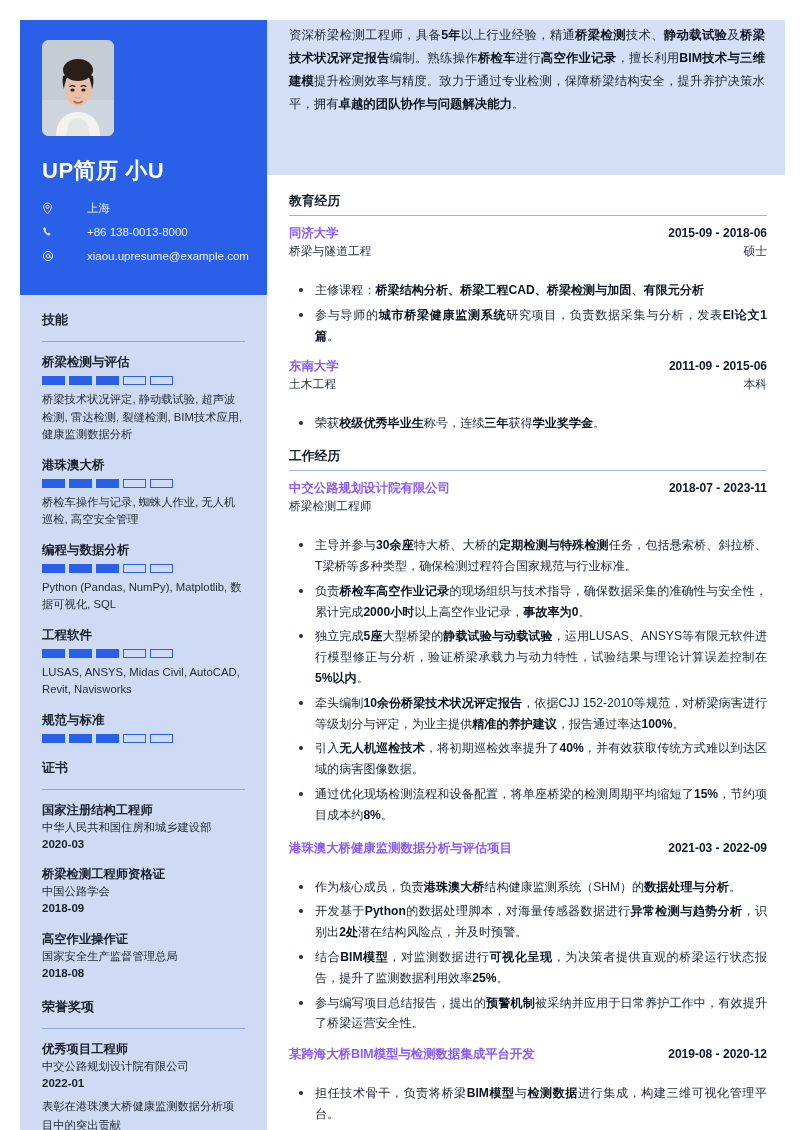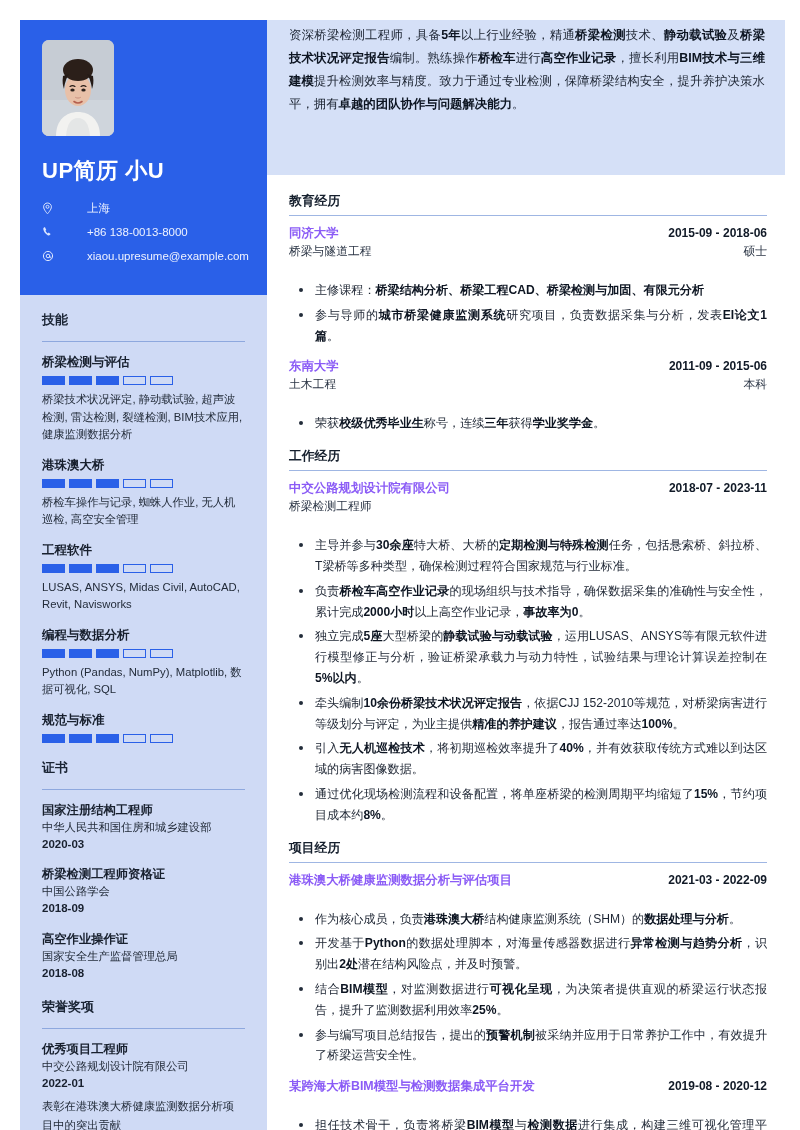--- a/index.html
+++ b/index.html
@@ -238,40 +238,40 @@
               <div class="bars">
                   <span class="bar on"></span>
                   <span class="bar on"></span>
                   <span class="bar on"></span>
                   <span class="bar"></span>
                   <span class="bar"></span>
                 </div>
               <div class="skill-desc">桥检车操作与记录, 蜘蛛人作业, 无人机巡检, 高空安全管理</div>
             </div>
             <div class="skill">
+              <div class="skill-name">编程与数据分析</div>
+              <div class="bars">
+                  <span class="bar on"></span>
+                  <span class="bar on"></span>
+                  <span class="bar on"></span>
+                  <span class="bar"></span>
+                  <span class="bar"></span>
+                </div>
+              <div class="skill-desc">Python (Pandas, NumPy), Matplotlib, 数据可视化, SQL</div>
+            </div>
+            <div class="skill">
               <div class="skill-name">工程软件</div>
               <div class="bars">
                   <span class="bar on"></span>
                   <span class="bar on"></span>
                   <span class="bar on"></span>
                   <span class="bar"></span>
                   <span class="bar"></span>
                 </div>
               <div class="skill-desc">LUSAS, ANSYS, Midas Civil, AutoCAD, Revit, Navisworks</div>
-            </div>
-            <div class="skill">
-              <div class="skill-name">编程与数据分析</div>
-              <div class="bars">
-                  <span class="bar on"></span>
-                  <span class="bar on"></span>
-                  <span class="bar on"></span>
-                  <span class="bar"></span>
-                  <span class="bar"></span>
-                </div>
-              <div class="skill-desc">Python (Pandas, NumPy), Matplotlib, 数据可视化, SQL</div>
             </div>
             <div class="skill">
               <div class="skill-name">规范与标准</div>
               <div class="bars">
                   <span class="bar on"></span>
                   <span class="bar on"></span>
                   <span class="bar on"></span>
                   <span class="bar"></span>
                   <span class="bar"></span>
                 </div>
@@ -372,21 +372,20 @@
                 <li>负责<b>桥检车高空作业记录</b>的现场组织与技术指导，确保数据采集的准确性与安全性，累计完成<b>2000小时</b>以上高空作业记录，<b>事故率为0</b>。</li>
                 <li>独立完成<b>5座</b>大型桥梁的<b>静载试验与动载试验</b>，运用LUSAS、ANSYS等有限元软件进行模型修正与分析，验证桥梁承载力与动力特性，试验结果与理论计算误差控制在<b>5%以内</b>。</li>
                 <li>牵头编制<b>10余份桥梁技术状况评定报告</b>，依据CJJ 152-2010等规范，对桥梁病害进行等级划分与评定，为业主提供<b>精准的养护建议</b>，报告通过率达<b>100%</b>。</li>
                 <li>引入<b>无人机巡检技术</b>，将初期巡检效率提升了<b>40%</b>，并有效获取传统方式难以到达区域的病害图像数据。</li>
                 <li>通过优化现场检测流程和设备配置，将单座桥梁的检测周期平均缩短了<b>15%</b>，节约项目成本约<b>8%</b>。</li>
               </ul>
           </div>
         </section>
 
         <section class="sec">
-          <div class="sec-title">项目经历</div>
 
           <div class="entry">
             <div class="entry-top">
               <span class="entry-title">港珠澳大桥健康监测数据分析与评估项目</span>
               <span class="entry-date">2021-03 - 2022-09</span>
             </div>
             <ul class="bullets">
                 <li>作为核心成员，负责<b>港珠澳大桥</b>结构健康监测系统（SHM）的<b>数据处理与分析</b>。</li>
                 <li>开发基于<b>Python</b>的数据处理脚本，对海量传感器数据进行<b>异常检测与趋势分析</b>，识别出<b>2处</b>潜在结构风险点，并及时预警。</li>
                 <li>结合<b>BIM模型</b>，对监测数据进行<b>可视化呈现</b>，为决策者提供直观的桥梁运行状态报告，提升了监测数据利用效率<b>25%</b>。</li>

